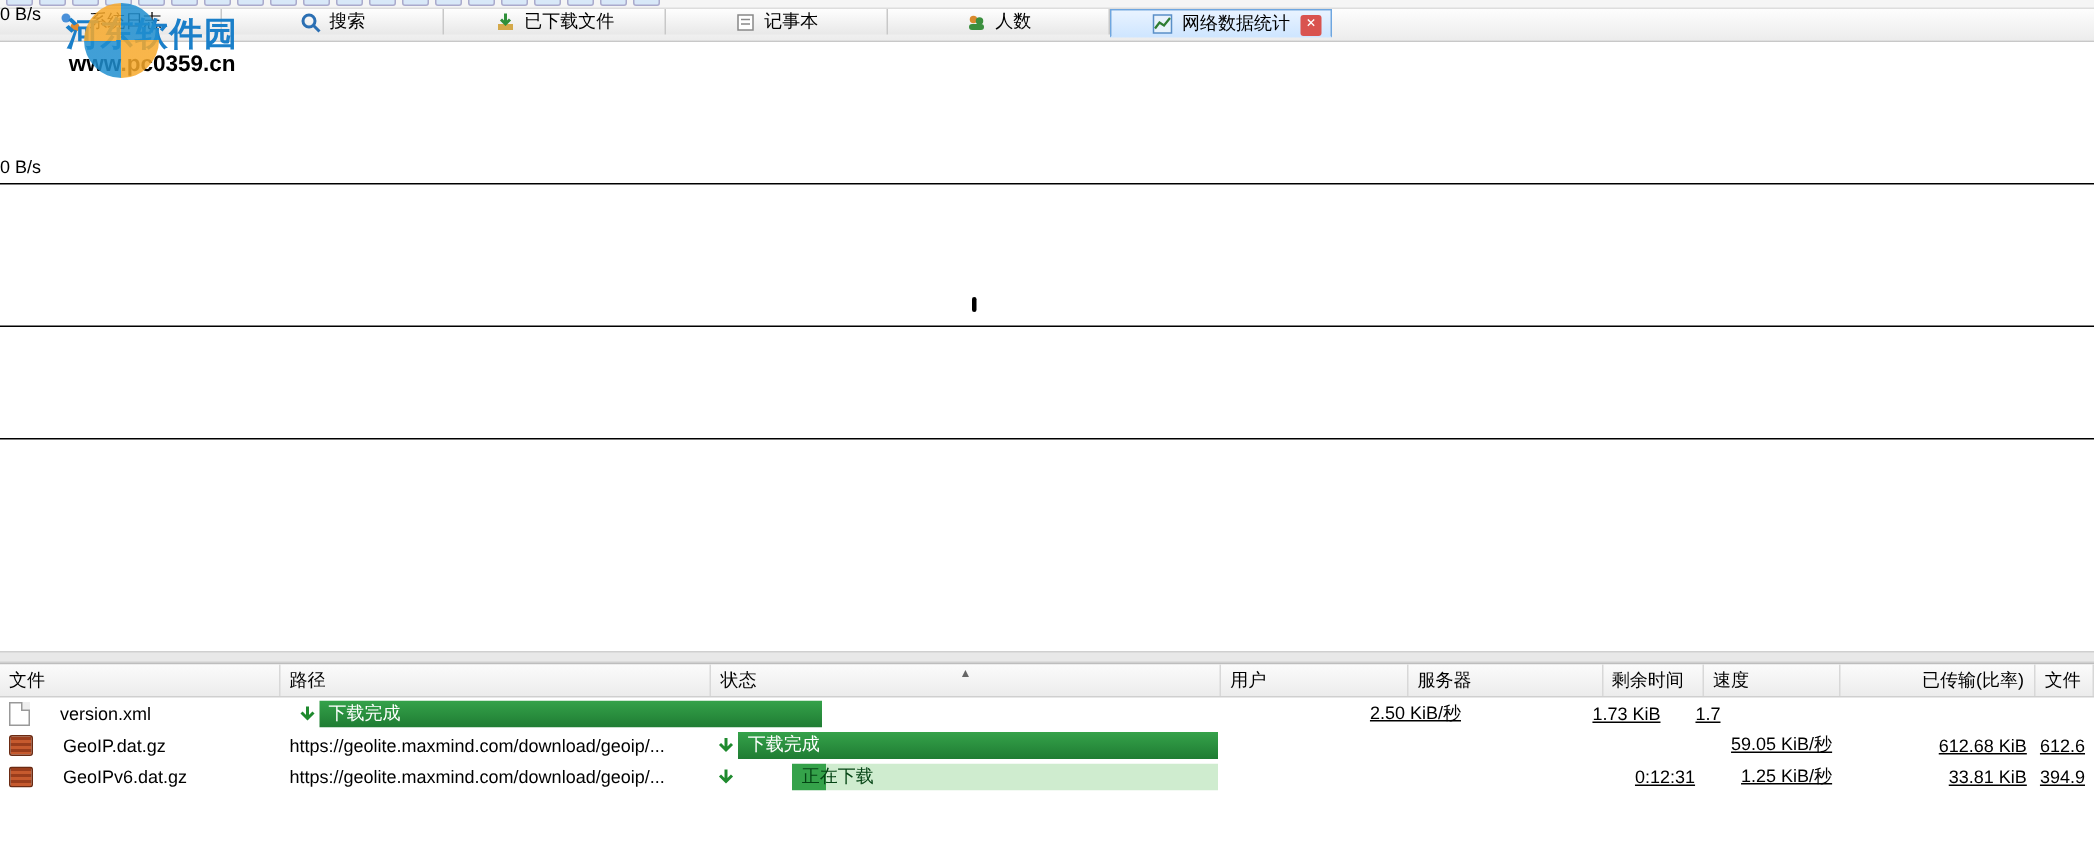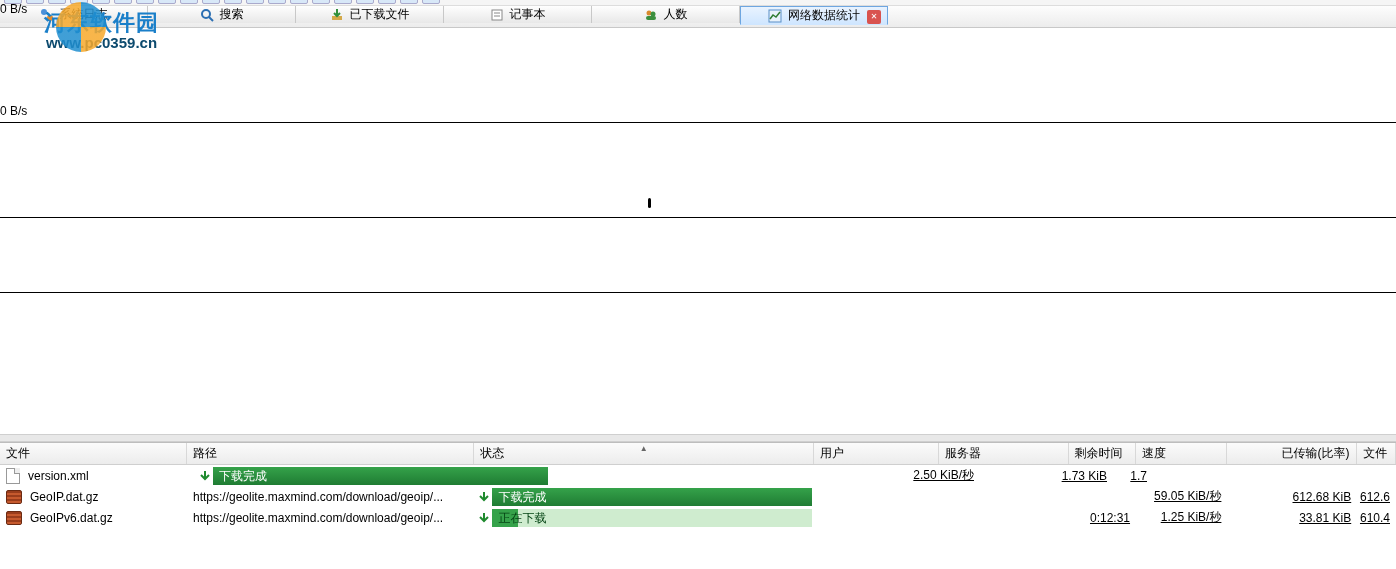--- a/index.html
+++ b/index.html
@@ -86,21 +86,21 @@
     }
     .watermark .wm-title{
       font-size: 22px; font-weight: bold;
       color:#1a7fc9;
       letter-spacing:1px;
       margin-top:-44px; margin-left:42px;
       font-family: "KaiTi","STKaiti",serif;
       white-space:nowrap;
     }
     .watermark .wm-url{
-      font-size:15px; color:#0c4a6e; font-weight:bold;
+      font-size:15px; color:#000000; font-weight:bold;
       margin-left:42px; margin-top:-4px;
       white-space:nowrap;
     }
 
     
     .graph {
       position: relative;
       height: 264px; 
       background: #fff;
     }
@@ -148,21 +148,21 @@
     .th .sort-ind{
       position:absolute; left:50%; top:1px; transform:translateX(-50%);
       font-size:8px; color:#666;
     }
     .tbody .tr {
       display:flex; height:21px; align-items:center;
     }
     .tbody .td {
       padding: 0 6px;
       overflow:hidden; white-space:nowrap; text-overflow:ellipsis;
-      display:flex; align-items:center; gap:8px;
+      display:flex; align-items:center; gap:20px;
     }
     .td.num { justify-content:flex-end;text-decoration:underline; }
 
     
     .c-file  { width:195px; padding-left:20px;}
     .c-path  { width:300px; }
     .c-status{ width:355px; }
     .c-user  { width:130px; }
     .c-server{ width:135px; }
     .c-remain{ width:70px; justify-content:flex-end;}
@@ -174,28 +174,29 @@
     .th.c-file{padding-left:6px;}
 
     .status-cell {
       display:flex; align-items:center; gap:0; width:100%; height:18px;
     }
     .status-cell .dl-icon{
       width:16px; height:16px; display:inline-flex; align-items:center; justify-content:center;
       background:#fff;
     }
     .status-cell .bar{
-      flex:1; height:18px; display:flex; align-items:flex-end; padding-left:6px;
+      flex:1; height:18px; display:flex; align-items:center; padding-left:6px;
       color:#fff;
     }
     .bar.done { background: linear-gradient(#35a24a,#1f7c33); }
     .bar.prog {
       background:
         linear-gradient(to right, #35a24a 0 8%, #cfeccf 8% 100%);
       color:#044414;
+      margin-left:36px;
     }
     .bar.prog span{ margin-left:0;}
 
     .file-ico {
       width:14px; height:16px; border:1px solid #999; background:#fff; display:inline-block; position:relative;
     }
     .file-ico::after{content:""; position:absolute; right:-1px; top:-1px; width:5px;height:5px;background:#eee;border-left:1px solid #999;border-bottom:1px solid #999;}
     .gz-ico{
       width:16px; height:14px;
       background: repeating-linear-gradient(#9a3d1c 0 2px,#c65a2e 2px 4px);
@@ -401,17 +402,17 @@
           <div class="bar prog">
             <span>正在下载</span>
           </div>
         </div>
       </div>
       <div class="td c-user"></div>
       <div class="td c-server"></div>
       <div class="td c-remain num">0:12:31</div>
       <div class="td c-speed num">1.25 KiB/秒</div>
       <div class="td c-xfer num">33.81 KiB</div>
-      <div class="td c-last num">610.4</div>
+      <div class="td c-last num">394.9</div>
     </div>
 
   </div>
 </div>
 
 </body></html>

